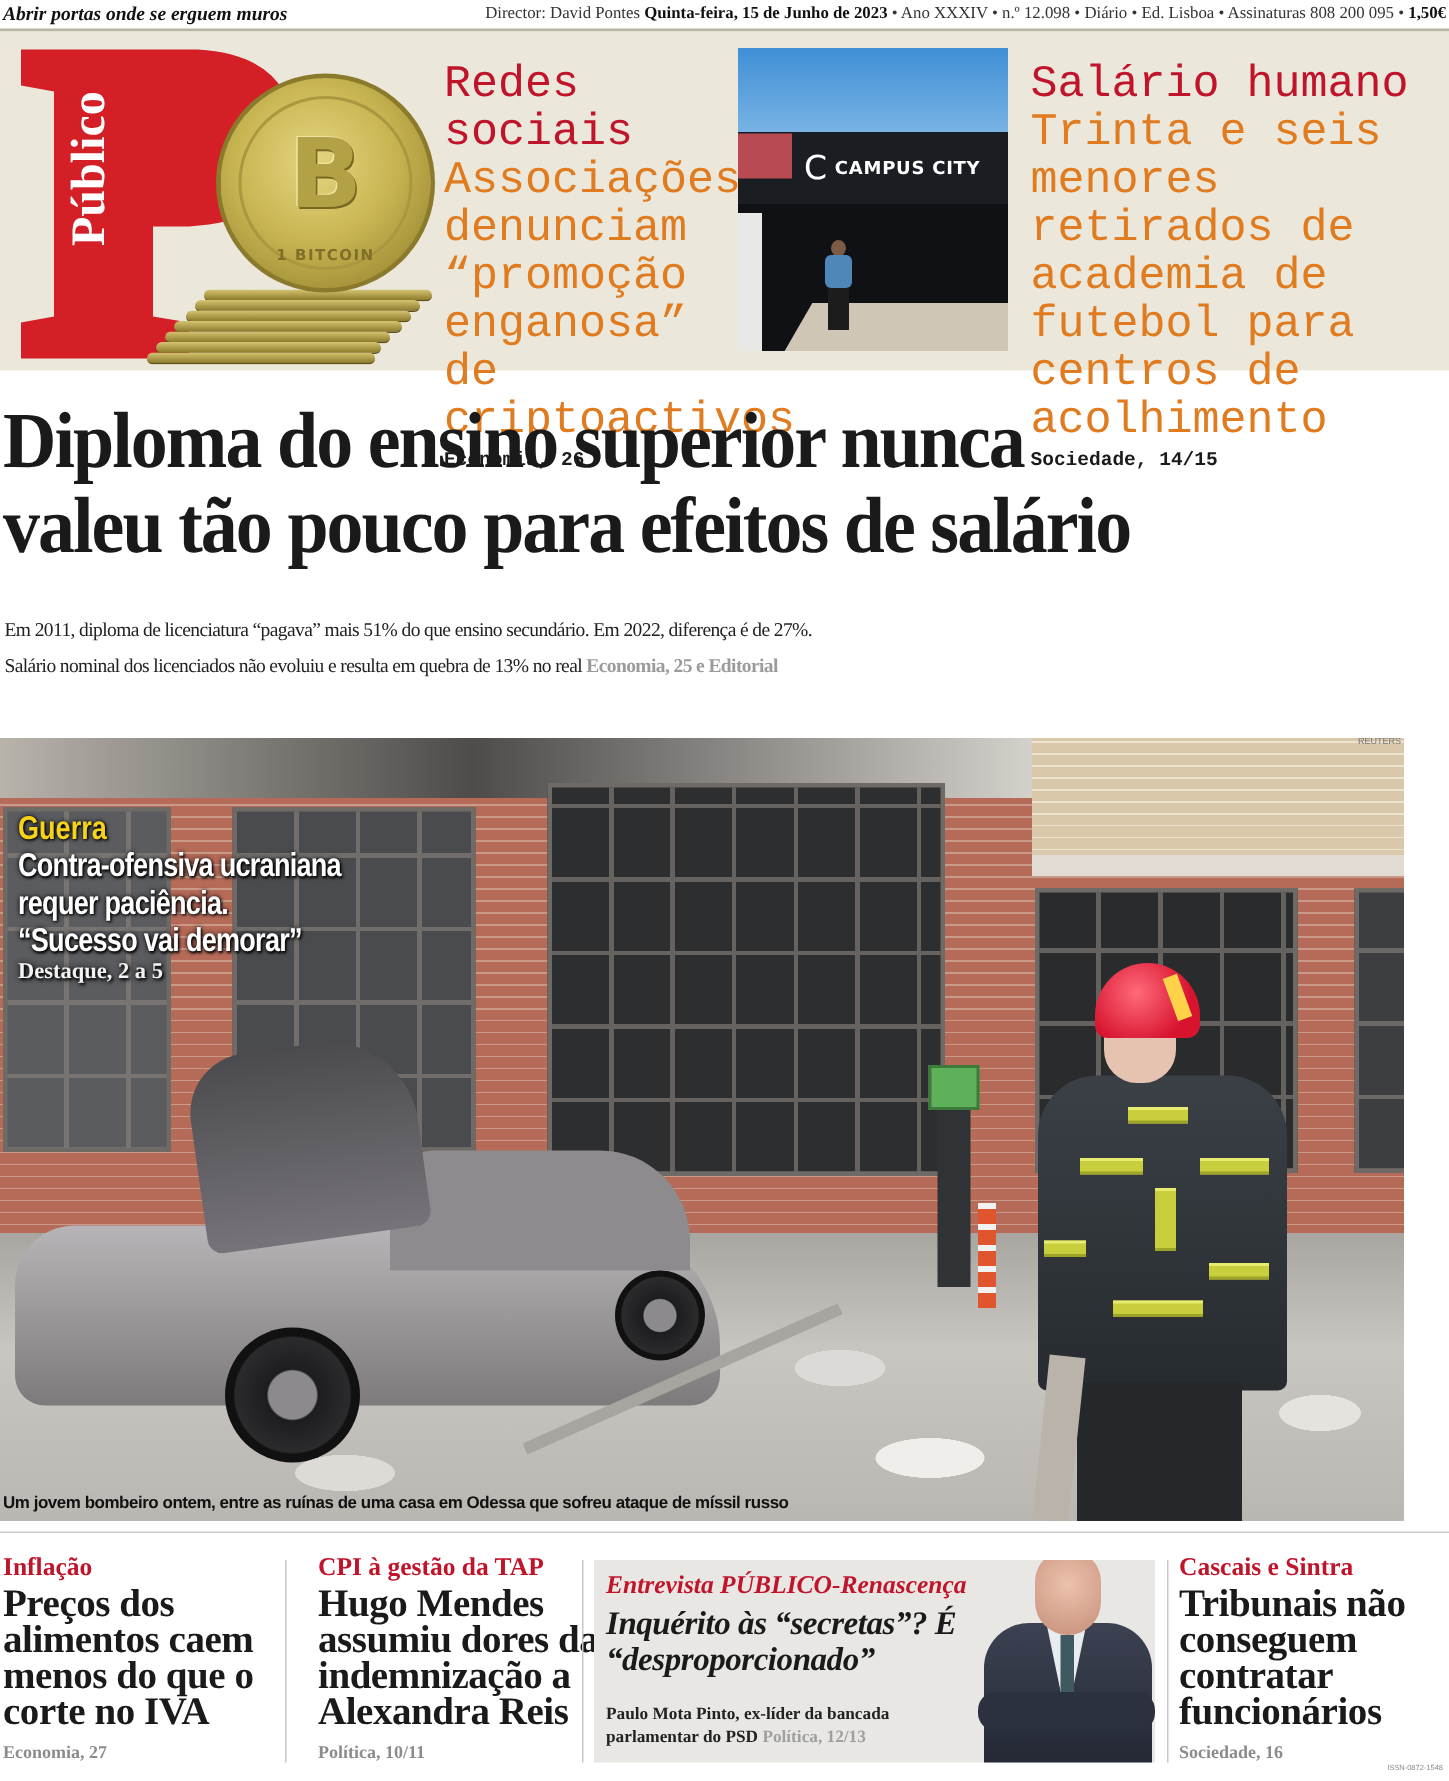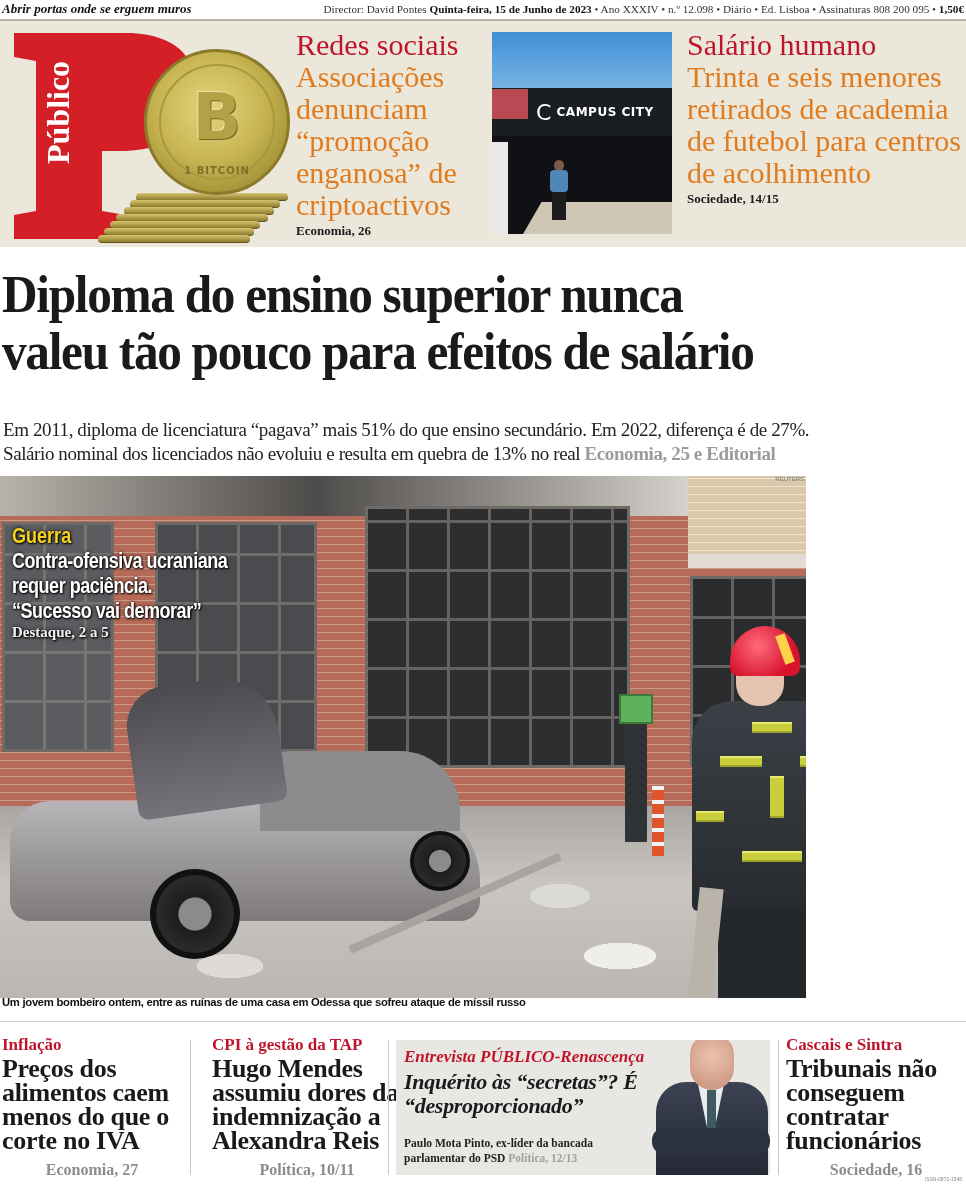--- a/index.html
+++ b/index.html
@@ -17,21 +17,21 @@
   .banner { position: absolute; left: 0; top: 21px; width: 966px; height: 226px; background: #ebe8db; }
   .logo-p { position: absolute; left: 14px; top: 8px; width: 190px; height: 214px; }
   .logo-word { position: absolute; left: 37px; top: 10px; width: 44px; height: 135px; }
   .coin { position: absolute; left: 144px; top: 28px; width: 146px; height: 146px; border-radius: 50%; background: radial-gradient(circle at 45% 40%, #e4d580 0%, #c9b653 45%, #9c8a33 85%, #7d6c24 100%); border: 3px solid #8b7a2b; }
   .coin .ring { position: absolute; left: 12px; top: 12px; right: 12px; bottom: 12px; border-radius: 50%; border: 2px solid #a99840; }
   .coin .btc { position: absolute; left: 0; right: 0; top: 28px; text-align: center; font-family: "DejaVu Sans", sans-serif; font-weight: bold; font-size: 64px; color: #b3a145; text-shadow: 1px 1px 0 #786720, -1px -1px 0 #efe3a0; }
   .coin .lbl { position: absolute; left: 0; right: 0; bottom: 16px; text-align: center; font-family: "DejaVu Sans", sans-serif; font-size: 10px; font-weight: bold; color: #7f6f28; letter-spacing: 1px; }
   .stack { position: absolute; left: 98px; top: 172px; width: 190px; height: 54px; }
   .stack div { position: absolute; height: 8px; border-radius: 4px; background: linear-gradient(#d6c472, #8d7c2c); border-bottom: 1px solid #5e511c; }
 
-  .teaser { position: absolute; font-family: Liberation Serif, serif; }
+  .teaser { position: absolute; font-family: Liberation Mono, monospace; margin-top: 12px; }
   .teaser .kicker { color: #c0142b; font-size: 30px; line-height: 32px; }
   .teaser .head { color: #e07b1f; font-size: 30px; line-height: 32px; }
   .teaser .ref { color: #1a1a1a; font-size: 13px; font-weight: bold; margin-top: 2px; }
   .t1 { left: 296px; top: 8px; width: 190px; }
   .t2 { left: 687px; top: 8px; width: 275px; }
 
   .campus-photo { position: absolute; left: 492px; top: 11px; width: 180px; height: 202px; overflow: hidden; background: #5fa2d9; }
   .campus-photo .sky { position: absolute; left: 0; top: 0; width: 100%; height: 58px; background: linear-gradient(#3f8fd6, #7ab4e3); }
   .campus-photo .wall { position: absolute; left: 0; top: 56px; width: 100%; height: 146px; background: #1a1d22; }
   .campus-photo .wall2 { position: absolute; left: 0; top: 104px; width: 100%; height: 98px; background: #0f1115; }
@@ -40,25 +40,25 @@
   .campus-photo .whitepost { position: absolute; left: 0; top: 110px; width: 16px; height: 92px; background: #e8e8e6; }
   .campus-photo .ctext { position: absolute; left: 44px; top: 68px; color: #fff; font-family: "DejaVu Sans", sans-serif; font-weight: bold; font-size: 12px; letter-spacing: 0.5px; }
   .campus-photo .ctext .big { font-size: 22px; font-weight: normal; vertical-align: middle; }
   .campus-photo .person { position: absolute; left: 56px; top: 128px; width: 20px; height: 62px; }
   .campus-photo .person .torso { position: absolute; left: 2px; top: 10px; width: 18px; height: 22px; background: #4f87b8; border-radius: 4px; }
   .campus-photo .person .headp { position: absolute; left: 6px; top: 0; width: 10px; height: 11px; background: #7b5a46; border-radius: 50%; }
   .campus-photo .person .legs { position: absolute; left: 4px; top: 32px; width: 14px; height: 28px; background: #1c1c1c; }
 
   
   .main-head { position: absolute; left: 2px; top: 266px; width: 964px; font-family: "Liberation Serif", serif; font-weight: bold; font-size: 53px; line-height: 57px; letter-spacing: -1.4px; color: #1a1a1a; transform: scaleX(0.93); transform-origin: left top; white-space: nowrap; }
-  .deck { position: absolute; left: 3px; top: 418px; width: 963px; font-family: "Liberation Serif", serif; font-size: 19px; line-height: 24px; color: #222; letter-spacing: -0.4px; white-space: nowrap; }
+  .deck { position: absolute; left: 3px; top: 408px; width: 963px; font-family: "Liberation Serif", serif; font-size: 13px; line-height: 24px; color: #222; letter-spacing: -0.4px; white-space: nowrap; }
   .deck .ref { color: #9b9b9b; font-weight: bold; }
 
   
-  .photo { position: absolute; left: 0; top: 476px; width: 806px; height: 522px; overflow: hidden; background: #8a8582; }
+  .photo { position: absolute; left: 0; top: 492px; width: 936px; height: 522px; overflow: hidden; background: #8a8582; }
   .photo .upper-wall { position: absolute; left: 0; top: 0; width: 700px; height: 40px; background: linear-gradient(90deg, #b8b3ab, #4e4c4a 45%, #8b8885 70%, #d9d6d0); }
   .photo .brick-l { position: absolute; left: 0; top: 40px; width: 960px; height: 300px; background:
       repeating-linear-gradient(0deg, #b66a58 0 7px, #c99a8a 7px 8px); }
   .photo .brick-r { position: absolute; left: 688px; top: 0; width: 278px; height: 90px; background:
       repeating-linear-gradient(0deg, #dac8aa 0 7px, #eee3cf 7px 8px); }
   .photo .win { position: absolute; background: #3a3a3c; border: 3px solid #6f6a66; }
   .photo .win::before { content: ""; position: absolute; inset: 0; background:
       repeating-linear-gradient(90deg, transparent 0 38px, #8c857f 38px 41px),
       repeating-linear-gradient(0deg, transparent 0 46px, #8c857f 46px 49px); opacity: .6; }
   .photo .win1 { left: 2px; top: 46px; width: 112px; height: 230px; background: #5a5c60; }
@@ -102,21 +102,21 @@
   .photo .overlay .ovref { color: #f2f2f2; font-family: "Liberation Serif", serif; font-weight: bold; font-size: 15px; margin-top: 1px; }
   .photo .credit { position: absolute; right: 2px; top: 0; font-family: "Liberation Sans", sans-serif; font-size: 6px; color: #777; }
 
   .caption { position: absolute; left: 2px; top: 996px; font-family: "Liberation Sans", sans-serif; font-weight: bold; font-size: 11.3px; color: #111; letter-spacing: -0.3px; }
   .caption-rule { position: absolute; left: 0; top: 1021px; width: 966px; height: 1px; background: #c9c9c9; }
 
   
   .story { position: absolute; top: 1035px; font-family: "Liberation Serif", serif; }
   .story .skick { color: #c0142b; font-size: 17px; line-height: 20px; font-weight: bold; }
   .story .shead { color: #1a1a1a; font-size: 26px; line-height: 24px; font-weight: bold; margin-top: 2px; letter-spacing: -0.3px; }
-  .story .sref { color: #8c8c8c; font-size: 16px; font-weight: bold; margin-top: 8px; text-align: center; }
+  .story .sref { color: #8c8c8c; font-size: 12px; font-weight: bold; margin-top: 8px; }
   .s1 { left: 2px; width: 180px; }
   .s2 { left: 212px; width: 190px; }
   .s4 { left: 786px; width: 180px; }
   .vrule { position: absolute; top: 1040px; width: 1px; height: 135px; background: #c8c8c8; }
 
   .interview { position: absolute; left: 396px; top: 1040px; width: 374px; height: 135px; background: #e8e7e3; overflow: hidden; }
   .interview .ikick { position: absolute; left: 8px; top: 7px; color: #c0142b; font-family: "Liberation Serif", serif; font-style: italic; font-weight: bold; font-size: 17px; white-space: nowrap; }
   .interview .ihead { position: absolute; left: 8px; top: 30px; width: 260px; color: #1a1a1a; font-family: "Liberation Serif", serif; font-style: italic; font-weight: bold; font-size: 22px; line-height: 24px; letter-spacing: -0.3px; }
   .interview .isub { position: absolute; left: 8px; top: 96px; width: 230px; font-family: "Liberation Serif", serif; font-weight: bold; font-size: 11.5px; line-height: 15px; color: #222; }
   .interview .isub .iref { color: #a0a0a0; }

